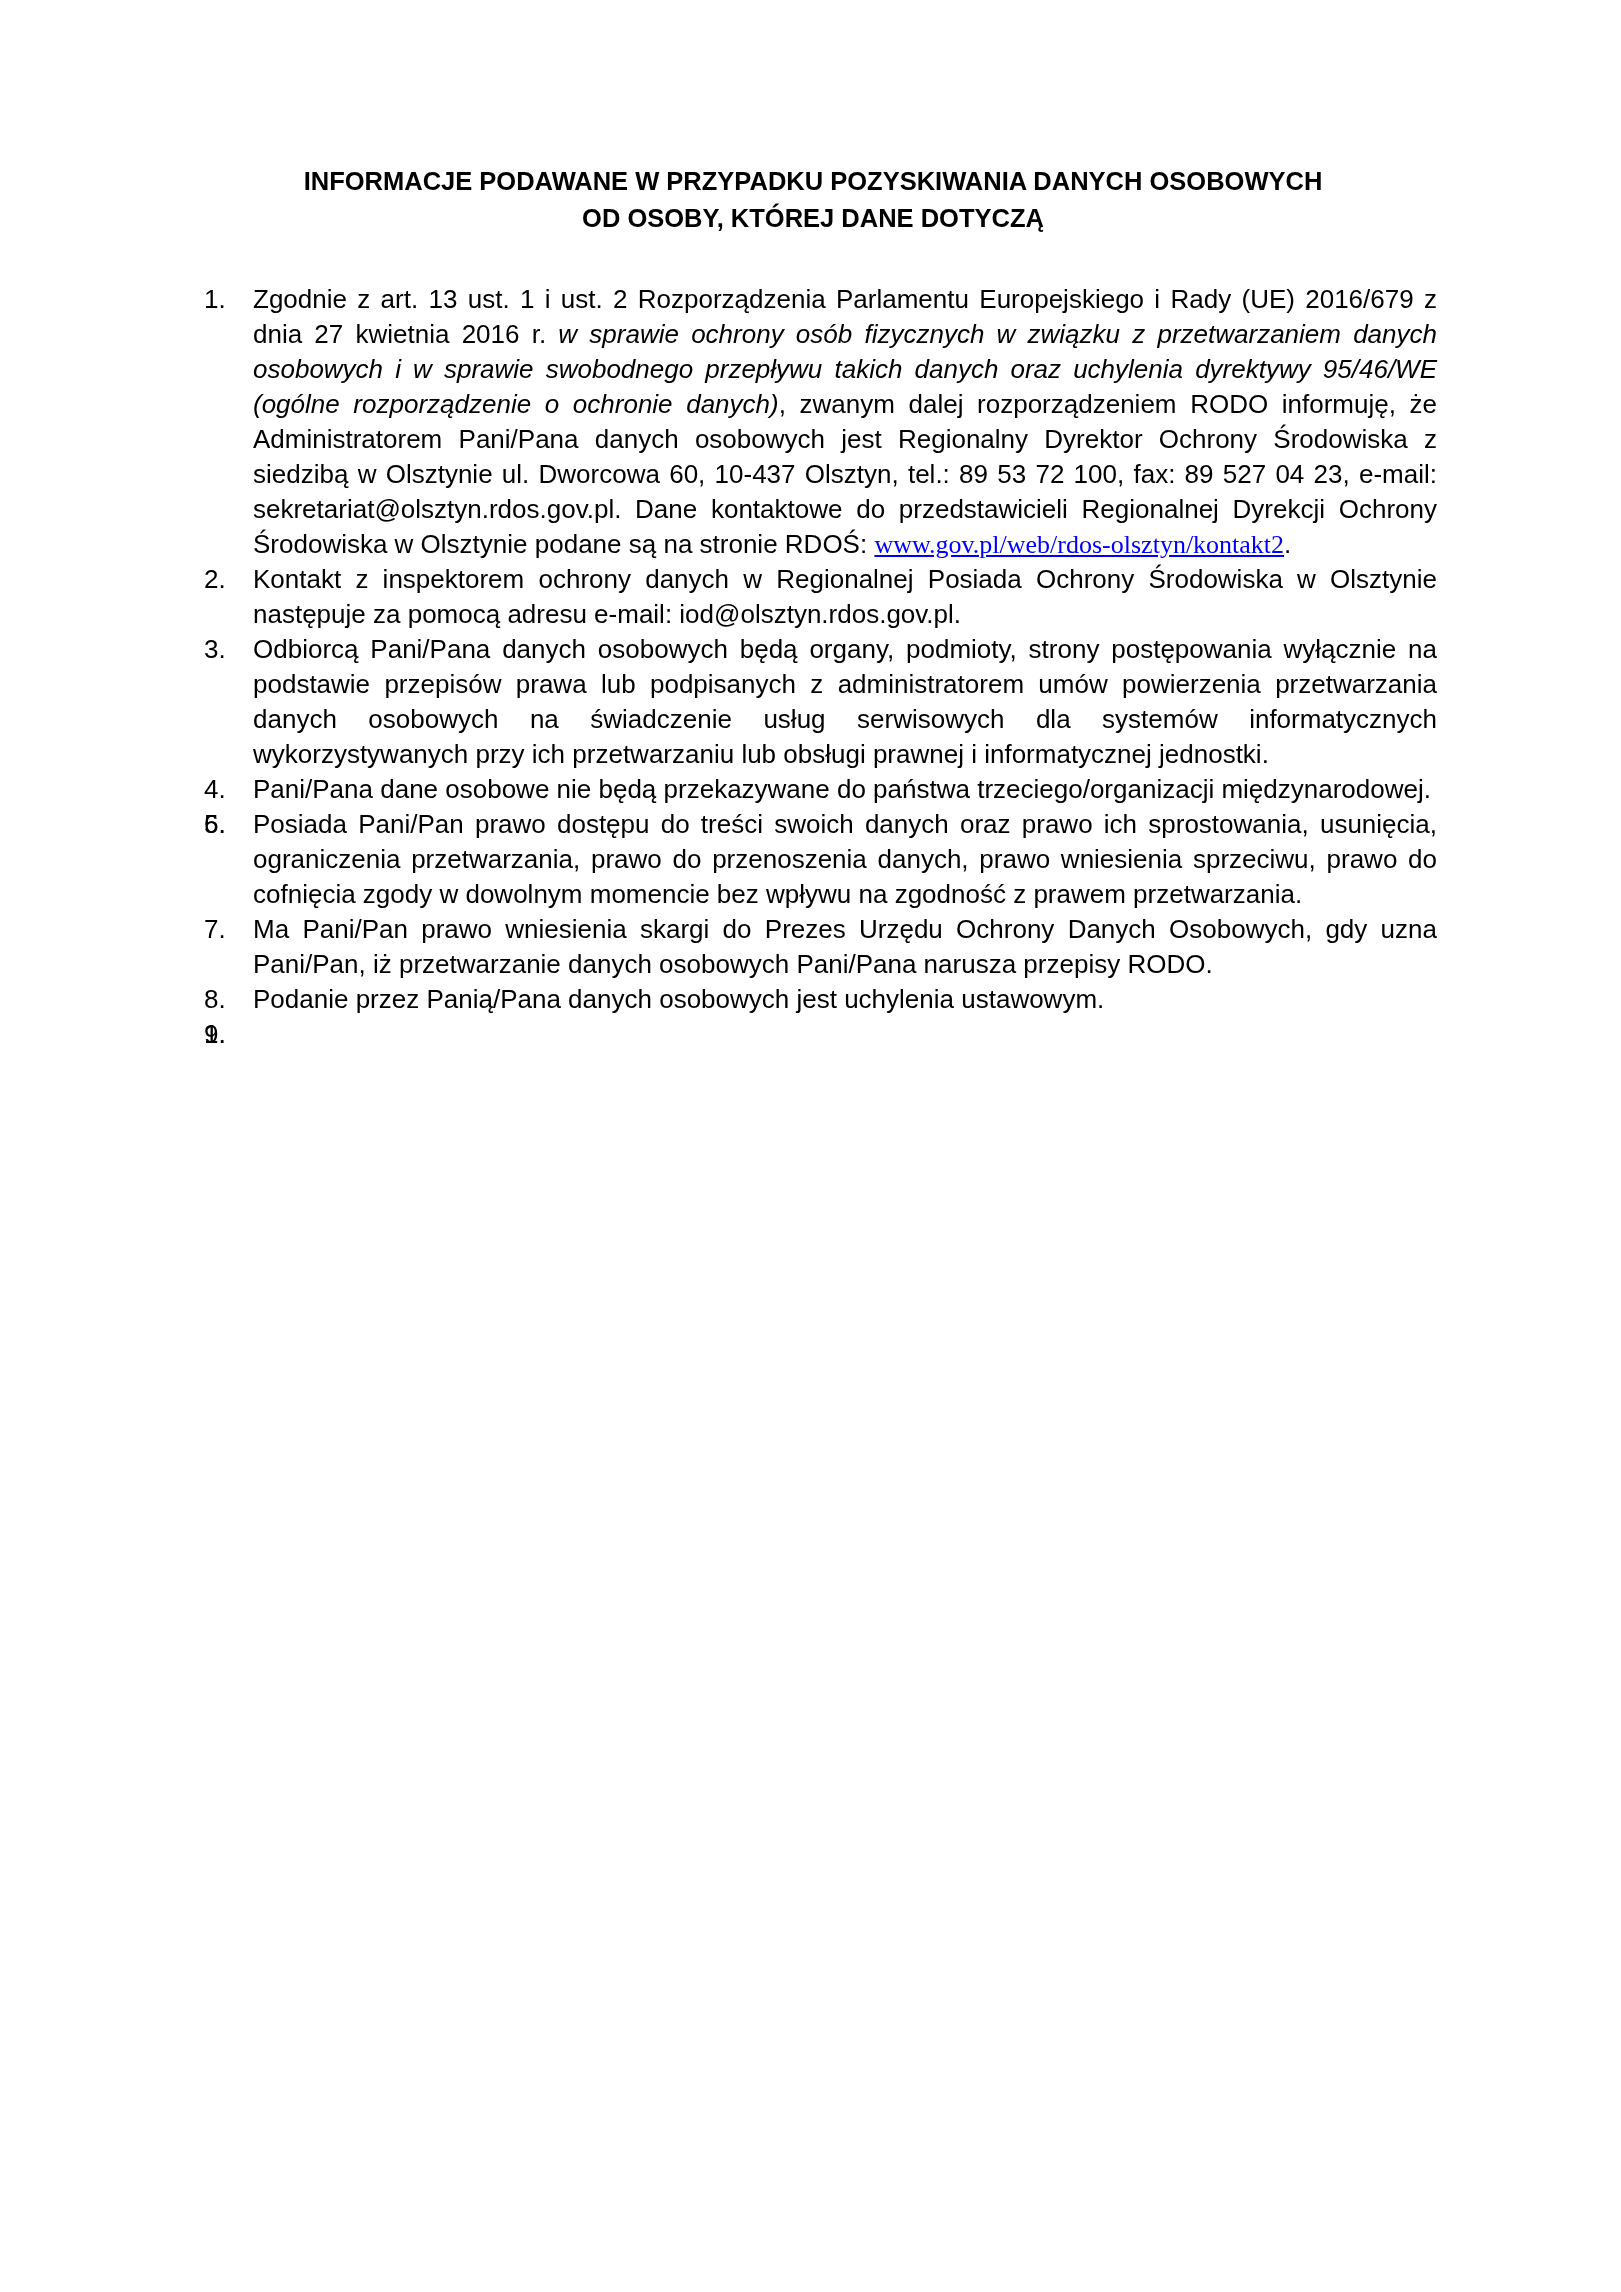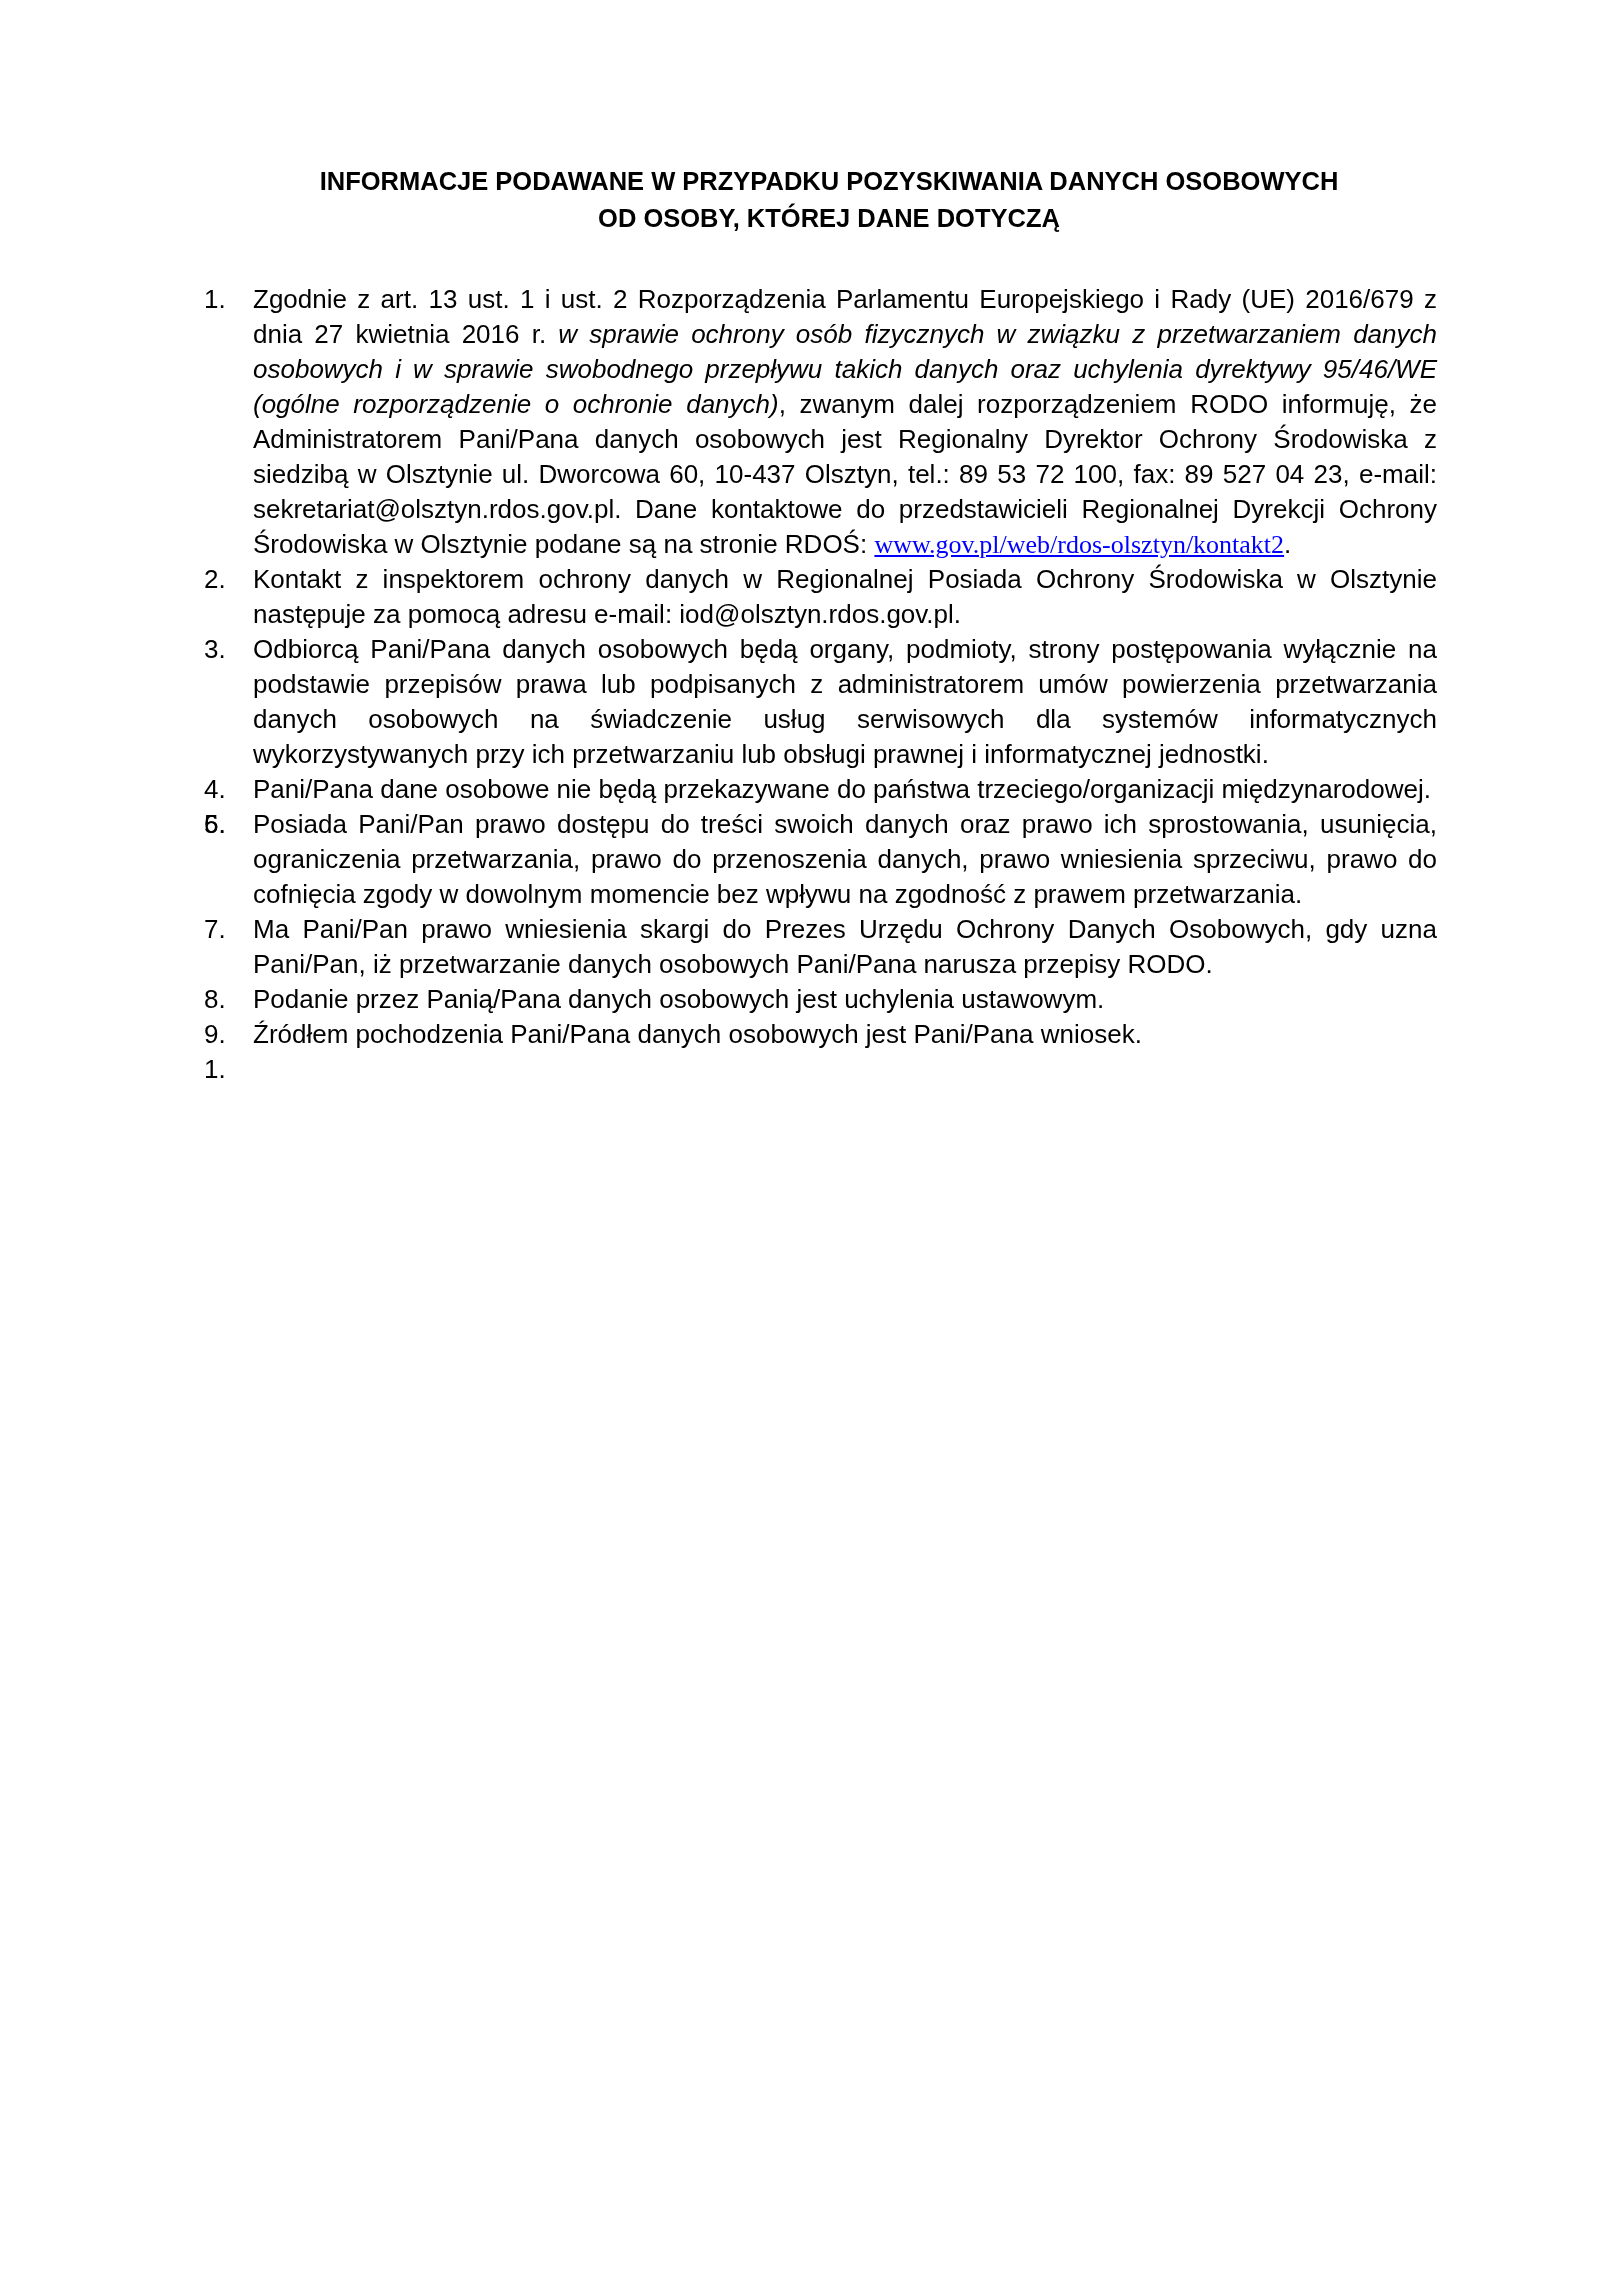--- a/index.html
+++ b/index.html
@@ -3,21 +3,21 @@
   <meta charset="utf-8">
   <style>
     html, body { margin: 0; padding: 0; background: #ffffff; }
     body { width: 1621px; height: 2293px; position: relative; overflow: hidden; }
     .page {
       position: absolute; left: 0; top: 0; width: 1621px; height: 2293px;
       background: #ffffff; color: #000000;
       font-family: "Liberation Sans", sans-serif;
     }
     .title {
-      position: absolute; left: 192px; width: 1274px; top: 163px;
+      position: absolute; left: 176px; width: 1274px; top: 163px;
       text-align: center; font-weight: bold; font-size: 25.5px; line-height: 37px;
     }
     .title div { margin: 0; }
     .list {
       position: absolute; left: 204px; top: 282px; width: 1233px;
       margin: 0; padding: 0; list-style: none;
       font-size: 26px; line-height: 35px;
     }
     .item { position: relative; padding-left: 49px; text-align: justify; }
     .num { position: absolute; left: 0; top: 0; }
@@ -60,20 +60,19 @@
     <li class="item">
       <span class="num">7.</span>
       <span>Ma Pani/Pan prawo wniesienia skargi do Prezes Urzędu Ochrony Danych Osobowych, gdy uzna Pani/Pan, iż przetwarzanie danych osobowych Pani/Pana narusza przepisy RODO.</span>
     </li>
     <li class="item">
       <span class="num">8.</span>
       <span>Podanie przez Panią/Pana danych osobowych jest uchylenia ustawowym.</span>
     </li>
     <li class="item">
       <span class="num">9.</span>
-      <span>Źródłem pochodzenia Pani/Pana danych osobowych jest Pani/Pana wniosek.</span>
     </li>
     <li class="item">
       <span class="num">1.</span>
     </li>
   </ol>
 </div>
 
 
 </body></html>

